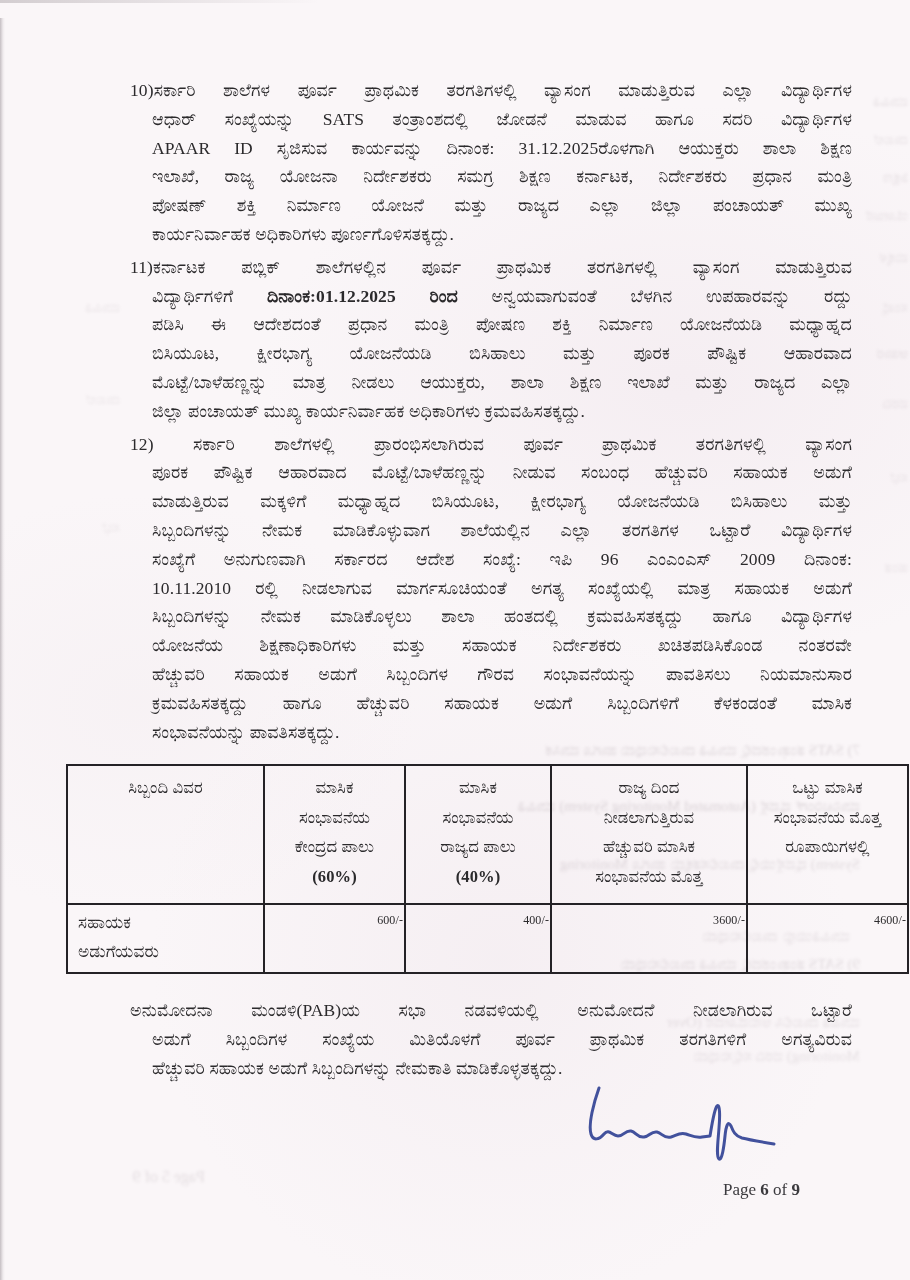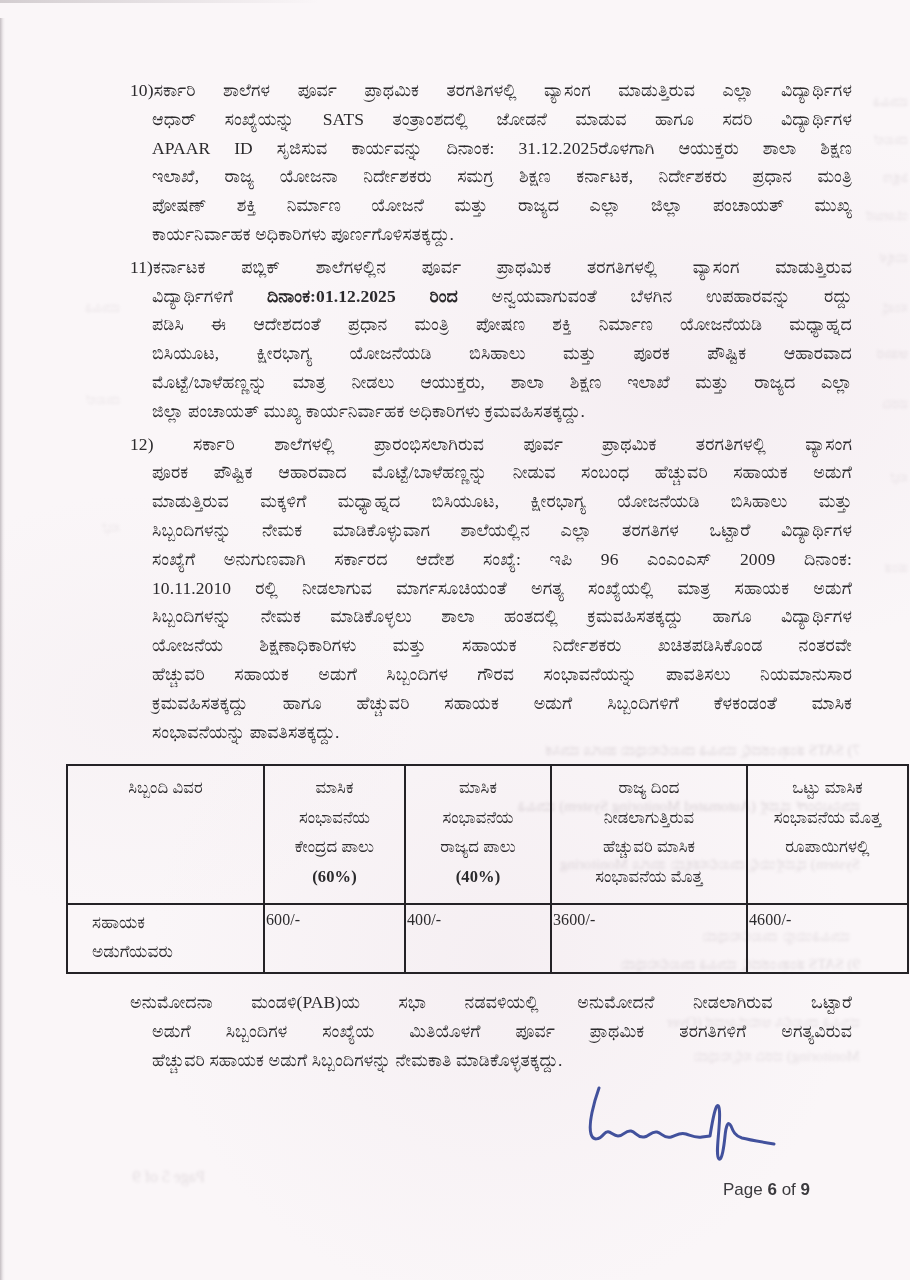--- a/index.html
+++ b/index.html
@@ -26,38 +26,38 @@
     font-size:17.5px; line-height:28.8px; letter-spacing:.1px;
   }
   .para { padding-left:22px; margin:4px; }
   .para .tline { text-align:justify; text-align-last:justify; }
   .para .tline:first-child { margin-left:-22px; }
   .para .tline:last-child { text-align-last:left; }
   .b { font-weight:bold; }
 
   table.remun {
     border-collapse:collapse; table-layout:fixed;
-    width:791px; margin:18px 0 14px -60px;
+    width:791px; margin:18px 0 22px -60px;
     background:transparent;
   }
   table.remun td { border:2.4px solid #242226; vertical-align:top; }
   td.hc { text-align:center; font-size:16.5px; line-height:29.5px; padding:7px 5px 12px; }
   td.hc .tline { text-align:center; }
   td.c1 { width:185px; }
   td.c2 { width:129px; }
   td.c3 { width:134px; }
   td.c4 { width:184px; }
   td.c5 { width:149px; }
-  td.rl { font-size:17px; line-height:29px; padding:3px 6px 6px 24px; vertical-align:middle; }
-  td.rv { text-align:left; vertical-align:middle; font-size:16px; height:62px; }
+  td.rl { font-size:17px; line-height:29px; padding:3px 6px 6px 10px; vertical-align:middle; }
+  td.rv { text-align:right; vertical-align:middle; font-size:12px; height:62px; }
   td.rv.total { font-weight:normal; }
 
   .footer {
     position:absolute; left:723px; top:1180px;
-    font-family:Liberation Sans, sans-serif;
+    font-family:Liberation Serif, serif;
     font-size:17px; color:#3b3a3e; white-space:pre;
   }
   .sig { position:absolute; left:552px; top:1076px; }
 
   .bleed {
     position:absolute; display:block; overflow:hidden;
     font-family:"Liberation Serif","DejaVu Serif",serif;
     color:#93858d; transform:scaleX(-1); filter:blur(1.4px);
     white-space:nowrap; pointer-events:none;
   }

